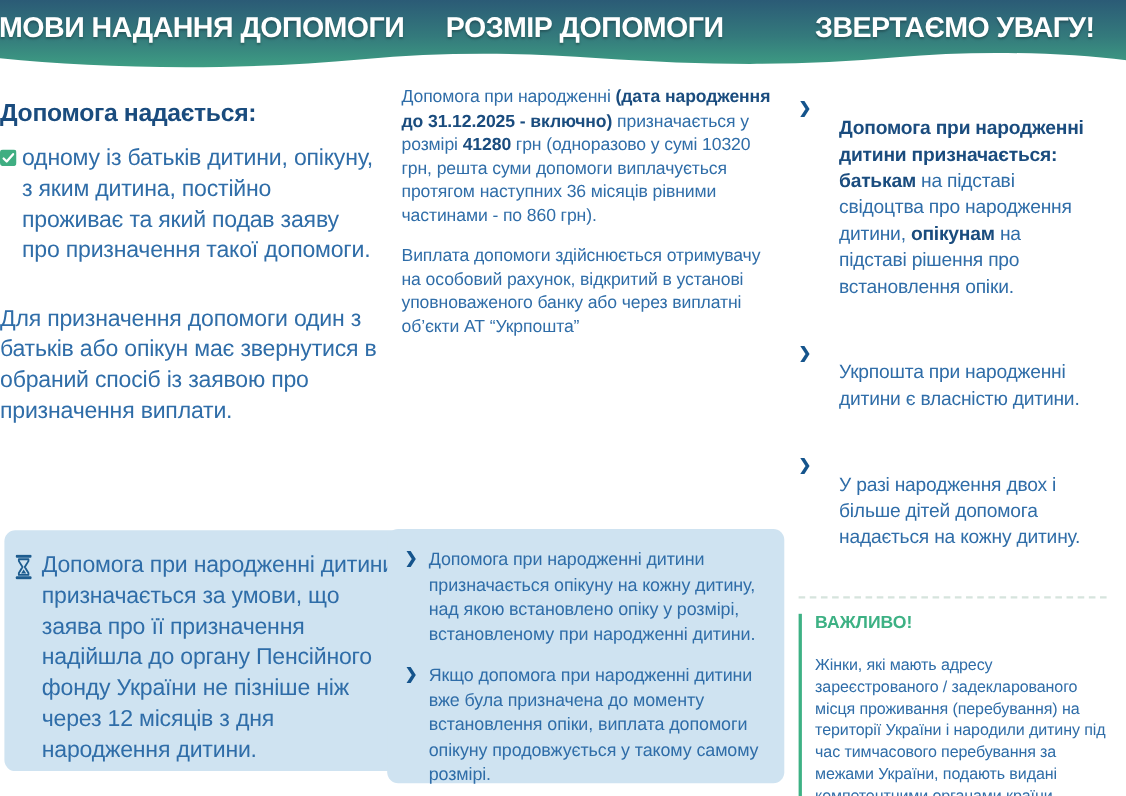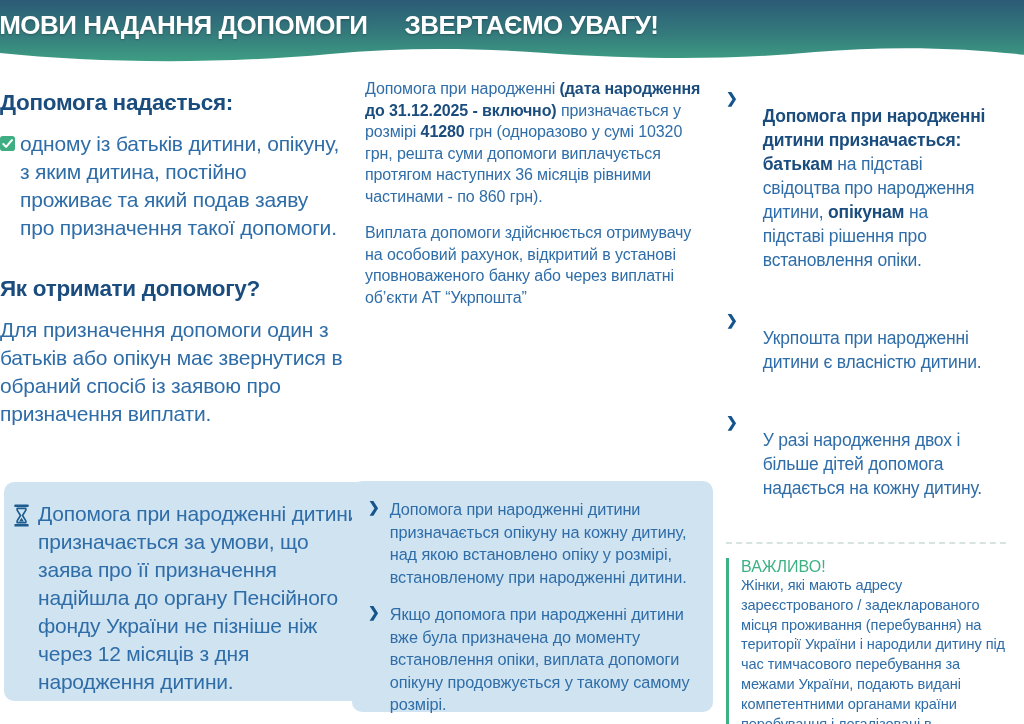--- a/index.html
+++ b/index.html
@@ -64,21 +64,21 @@
     margin-top:3px;line-height:1;
   }
   .body-c{margin:16px;color:#2f6da8;font-size:17.5px;line-height:24px;letter-spacing:-0.2px;}
   .b2{font-weight:bold;color:#1a4c7e;}
   .dashed-divider{
     border:none;border-top:2px dashed #d6e4dd;
     margin:26px 0 14px 0;
   }
   .important{border-left:3px solid #3db184;padding-left:12px;}
   .important-title{
-    margin:0 0 0 0;color:#3db184;font-size:16px;font-weight:normal;letter-spacing:0;
+    margin:0 0 20px 0;color:#3db184;font-size:16px;font-weight:bold;letter-spacing:0;
   }
   .important-text{
     margin:0;color:#2f6da8;font-size:14.6px;line-height:19.8px;letter-spacing:-0.1px;
   }
   
   .note-box{
     position:absolute;background:#cfe3f1;border-radius:10px;box-sizing:border-box;
   }
   .box-left{
     left:4px;top:482px;width:368px;height:219px;
@@ -94,41 +94,41 @@
   .body-box{margin:0;color:#2f6da8;font-size:16.3px;line-height:22.5px;letter-spacing:-0.1px;}
 </style>
 </head>
 <body>
 
 <div class="page">
 
   <header class="band">
     <div class="band-grid">
       <h1 class="band-title">УМОВИ НАДАННЯ ДОПОМОГИ</h1>
+      <h1 class="band-title">РОЗМІР ДОПОМОГИ</h1>
       <h1 class="band-title">ЗВЕРТАЄМО УВАГУ!</h1>
     </div>
     <svg class="wave" viewBox="0 0 1024 26" preserveAspectRatio="none">
       <path d="M0 13 C 90 23, 210 26, 330 14 C 400 7, 470 7, 545 13 C 640 20, 725 21, 815 12 C 885 5, 965 7, 1024 15 L 1024 26 L 0 26 Z" fill="#ffffff"></path>
     </svg>
   </header>
 
   <main class="cols">
 
     <section class="col1">
       <h2 class="h-navy">Допомога надається:</h2>
       <div class="check-row">
         <span class="icon-check">
           <svg width="15" height="15" viewBox="0 0 16 16">
               <rect width="16" height="16" rx="3" fill="#3fae82"></rect>
               <path d="M3.5 8.6 l3 3 l6.2-7.2" stroke="#ffffff" stroke-width="2.2" fill="none" stroke-linecap="round" stroke-linejoin="round"></path>
             </svg>
         </span>
         <p class="body-lg">одному із батьків дитини, опікуну, з яким дитина, постійно проживає та який подав заяву про призначення такої допомоги.</p>
       </div>
-      <h2 class="h-navy mt2">Як отримати допомогу?</h2>
       <p class="body-lg">Для призначення допомоги один з батьків або опікун має звернутися в обраний спосіб із заявою про призначення виплати.</p>
     </section>
 
     <section class="col2">
       <p class="body-md"><span>Допомога при народженні </span><span class="b">(дата народження до 31.12.2025 - включно)</span><span> призначається у розмірі </span><span class="b">41280</span><span> грн (одноразово у сумі 10320 грн, решта суми допомоги виплачується протягом наступних 36 місяців рівними частинами - по 860 грн).</span></p>
       <p class="body-md">Виплата допомоги здійснюється отримувачу на особовий рахунок, відкритий в установі уповноваженого банку або через виплатні об’єкти АТ “Укрпошта”</p>
     </section>
 
     <section class="col3">
       <div class="bullet">

